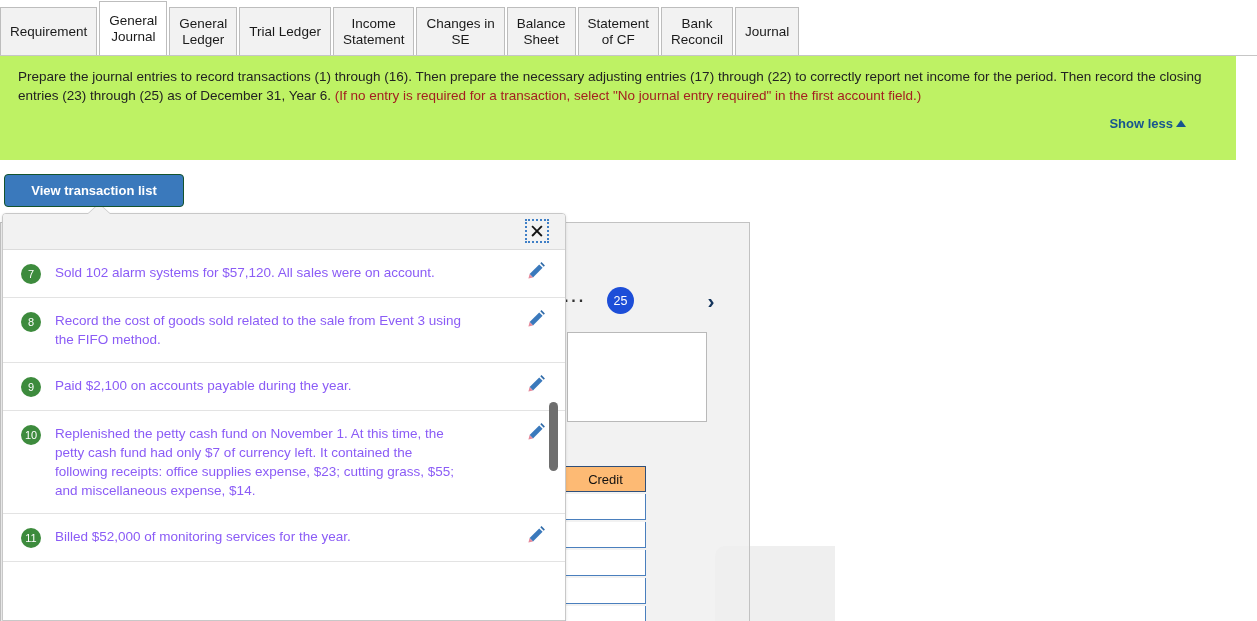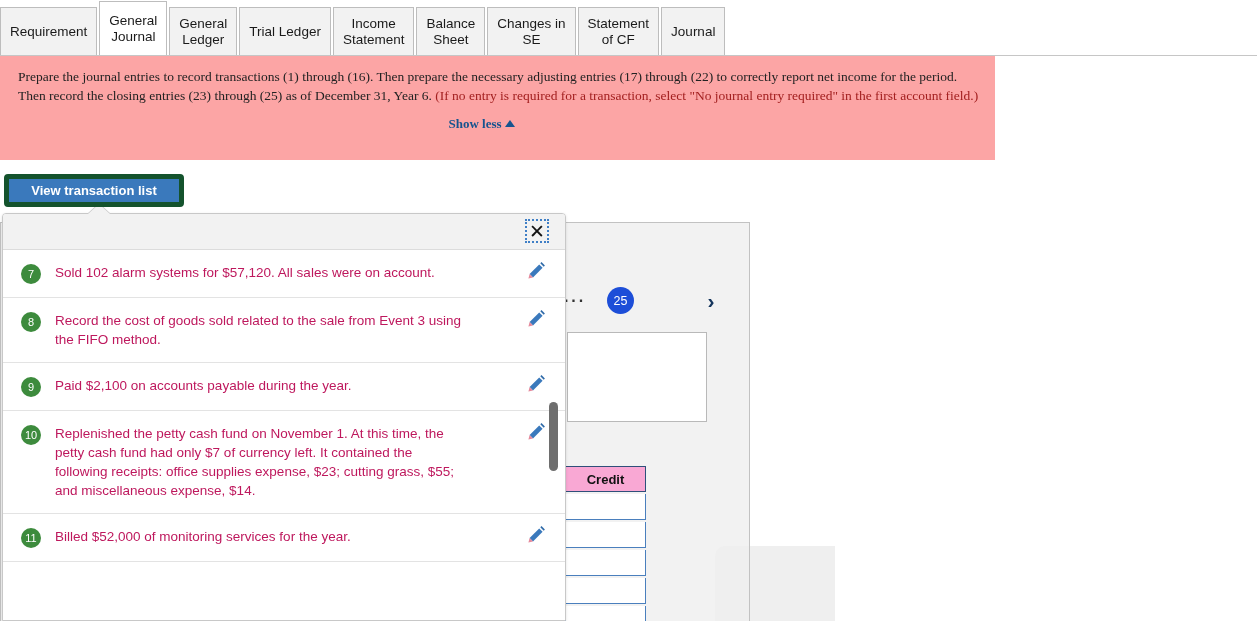--- a/index.html
+++ b/index.html
@@ -40,34 +40,33 @@
     height: 54px;
     margin-top: 0;
     border-color: #bdbdbd;
     position: relative;
     z-index: 3;
   }
 
   
   #banner {
     position: absolute; left: 0; top: 56px;
-    width: 995px; min-height: 104px;
-    background: #fca5a5;
+    width: 1236px; min-height: 104px;
+    background: #bef264;
     padding: 12px 16px 8px 18px;
-    font-family: Liberation Serif, serif;
   }
   #banner-text {
     font-size: 13.5px;
     color: #222;
     line-height: 18.5px;
     margin: 0;
   }
   .red { color: #a32020; }
   #show-less-row {
-    text-align: center;
+    text-align: right;
     padding-right: 34px;
     margin-top: 9px;
   }
   #show-less {
     font-size: 13px;
     font-weight: bold;
     color: #16548f;
     cursor: pointer;
     display: inline-block;
   }
@@ -79,21 +78,21 @@
     border-bottom: 7px solid #16548f;
     margin-left: 3px;
     vertical-align: 1px;
   }
 
   
   #view-btn {
     position: absolute; left: 4px; top: 174px;
     width: 180px; height: 33px;
     background: #3a79bc;
-    border: 5px solid #14532d;
+    border: 1px solid #14532d;
     border-radius: 4px;
     color: #fff;
     font-size: 13px;
     font-weight: bold;
     display: flex; align-items: center; justify-content: center;
     cursor: pointer;
     user-select: none;
     z-index: 20;
   }
 
@@ -129,24 +128,24 @@
     width: 140px; height: 90px;
     background: #ffffff;
     border: 1px solid #b9b9b9;
   }
   #credit-col {
     position: absolute; left: 565px; top: 466px;
     width: 81px;
   }
   #credit-head {
     height: 26px;
-    background: #f9a8d4;
+    background: #fdba74;
     border: 1px solid #2f4f7a;
     color: #111;
-    font-size: 13px; font-weight: bold;
+    font-size: 13px; font-weight: normal;
     display: flex; align-items: center; justify-content: center;
   }
   .credit-cell {
     height: 26px;
     background: #ffffff;
     border: 1px solid #4a7fbd;
     border-top: none;
     margin-top: 2px;
   }
   #rounded-panel {
@@ -224,21 +223,21 @@
     border-radius: 50%;
     background: #3d8b3d;
     color: #fff;
     font-size: 11px;
     display: flex; align-items: center; justify-content: center;
     margin-right: 14px;
     margin-top: 1px;
   }
   .txn-text {
     font-size: 13.5px;
-    color: #be185d;
+    color: #8b5cf6;
     line-height: 19px;
     max-width: 412px;
   }
   .edit-icon {
     position: absolute;
     right: 20px; top: 12px;
     width: 20px; height: 20px;
     cursor: pointer;
   }
   
@@ -262,26 +261,28 @@
 
 <div id="tabbar">
     <div class="tab">Requirement</div>
     <div class="tab active">General
 Journal</div>
     <div class="tab">General
 Ledger</div>
     <div class="tab">Trial Ledger</div>
     <div class="tab">Income
 Statement</div>
+    <div class="tab">Changes in
+SE</div>
     <div class="tab">Balance
 Sheet</div>
-    <div class="tab">Changes in
-SE</div>
     <div class="tab">Statement
 of CF</div>
+    <div class="tab">Bank
+Reconcil</div>
     <div class="tab">Journal</div>
   </div>
 
 <div id="banner">
   <p id="banner-text"><span>Prepare the journal entries to record transactions (1) through (16). Then prepare the necessary adjusting entries (17) through (22) to correctly report net income for the period. Then record the closing entries (23) through (25) as of December 31, Year 6. </span><span class="red">(If no entry is required for a transaction, select "No journal entry required" in the first account field.)</span></p>
   <div id="show-less-row">
     <span id="show-less"><span>Show less</span><span class="caret"></span></span>
   </div>
 </div>
 

